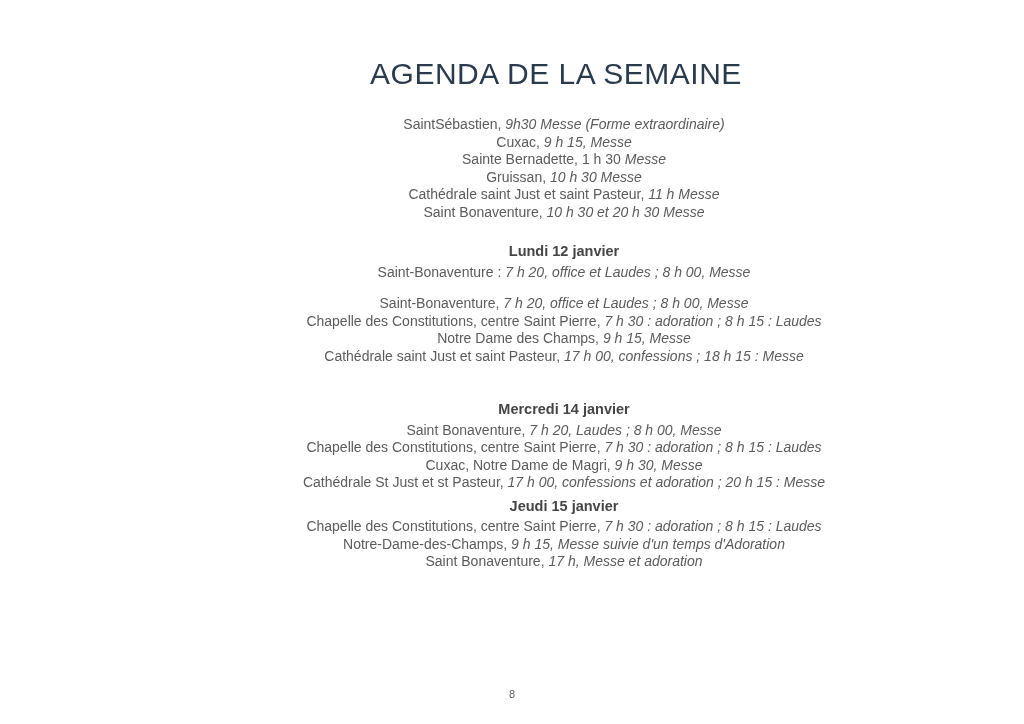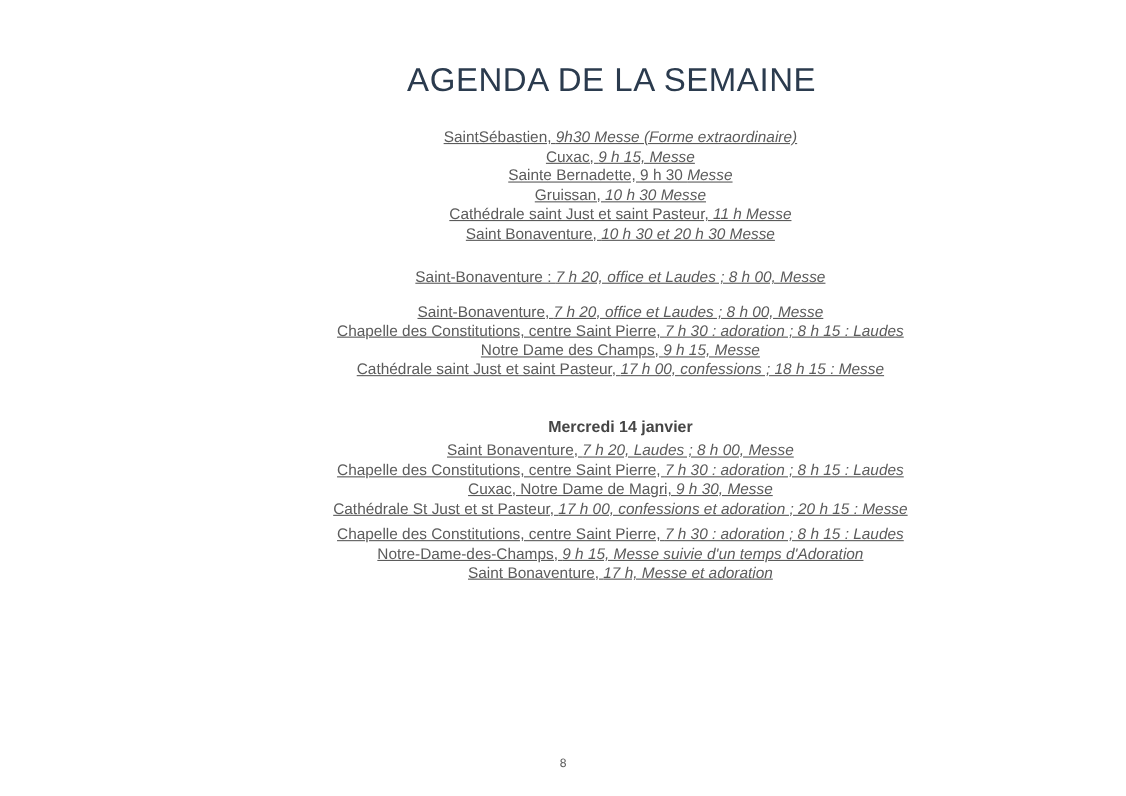--- a/index.html
+++ b/index.html
@@ -45,21 +45,20 @@
     font-size: 14.5px;
     font-weight: 700;
     line-height: 17.5px;
     color: var(--heading-color, #454545);
   }
   .agenda p {
     margin: 0;
     font-size: 14px;
     line-height: 17.5px;
     color: var(--body-color, #5b5b5b);
-    text-decoration: underline;
   }
   .agenda p em {
     font-style: italic;
   }
   .page-number {
     position: absolute;
     left: 0;
     right: 0;
     top: 688px;
     text-align: center;
@@ -70,42 +69,44 @@
 </head>
 <body>
 
 <div class="page">
   <div class="content">
     <h1 class="doc-title">AGENDA DE LA SEMAINE</h1>
     <main class="agenda">
         <section>
           <p><span>SaintSébastien, </span><em>9h30 Messe (Forme extraordinaire)</em></p>
           <p><span>Cuxac, </span><em>9 h 15, Messe</em></p>
-          <p><span>Sainte Bernadette, 9 h 30 </span><em>Messe</em></p>
+          <p><span>Sainte Bernadette, 1 h 30 </span><em>Messe</em></p>
           <p><span>Gruissan, </span><em>10 h 30 Messe</em></p>
           <p><span>Cathédrale saint Just et saint Pasteur, </span><em>11 h Messe</em></p>
           <p><span>Saint Bonaventure, </span><em>10 h 30 et 20 h 30 Messe</em></p>
         </section>
         <section>
+          <h2>Lundi 12 janvier</h2>
           <p><span>Saint-Bonaventure : </span><em>7 h 20, office et Laudes ; 8 h 00, Messe</em></p>
         </section>
         <section>
           <p><span>Saint-Bonaventure, </span><em>7 h 20, office et Laudes ; 8 h 00, Messe</em></p>
           <p><span>Chapelle des Constitutions, centre Saint Pierre, </span><em>7 h 30 : adoration ; 8 h 15 : Laudes</em></p>
           <p><span>Notre Dame des Champs, </span><em>9 h 15, Messe</em></p>
           <p><span>Cathédrale saint Just et saint Pasteur, </span><em>17 h 00, confessions ; 18 h 15 : Messe</em></p>
         </section>
         <section>
           <h2>Mercredi 14 janvier</h2>
           <p><span>Saint Bonaventure, </span><em>7 h 20, Laudes ; 8 h 00, Messe</em></p>
           <p><span>Chapelle des Constitutions, centre Saint Pierre, </span><em>7 h 30 : adoration ; 8 h 15 : Laudes</em></p>
           <p><span>Cuxac, Notre Dame de Magri, </span><em>9 h 30, Messe</em></p>
           <p><span>Cathédrale St Just et st Pasteur, </span><em>17 h 00, confessions et adoration ; 20 h 15 : Messe</em></p>
         </section>
         <section>
+          <h2>Jeudi 15 janvier</h2>
           <p><span>Chapelle des Constitutions, centre Saint Pierre, </span><em>7 h 30 : adoration ; 8 h 15 : Laudes</em></p>
           <p><span>Notre-Dame-des-Champs, </span><em>9 h 15, Messe suivie d'un temps d'Adoration</em></p>
           <p><span>Saint Bonaventure, </span><em>17 h, Messe et adoration</em></p>
         </section>
       </main>
   </div>
   <div class="page-number">8</div>
 </div>
 
 </body></html>

